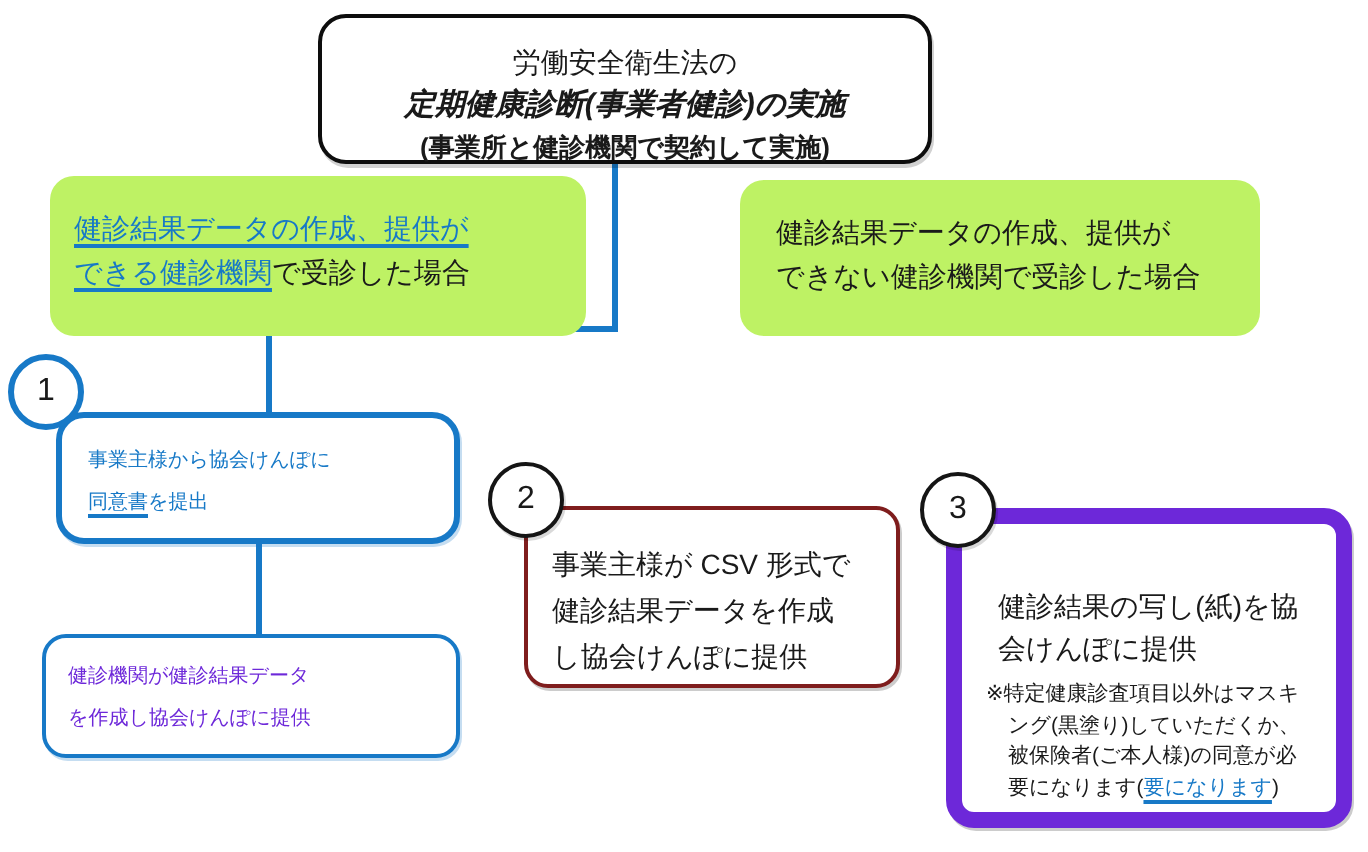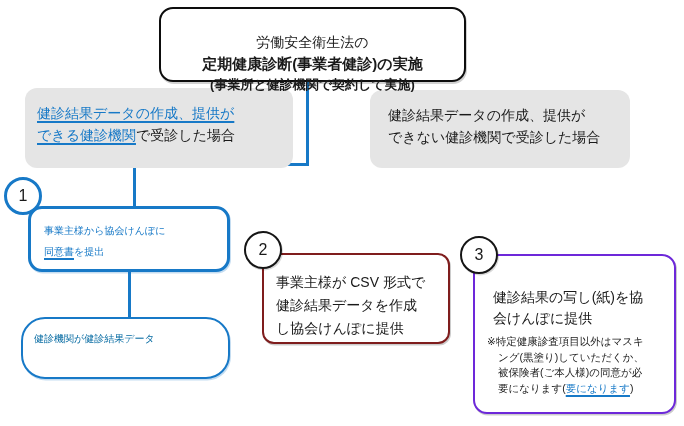--- a/index.html
+++ b/index.html
@@ -7,31 +7,31 @@
     position:relative;
     width:684px;height:426px;
     background:#ffffff;
     font-family:"Liberation Sans","DejaVu Sans",sans-serif;
     color:#1a1a1a;
     overflow:hidden;
   }
   .abs{position:absolute;}
   .line{position:absolute;background:#1779c7;z-index:0;}
   .whitebox{
-    position:absolute;background:#e5e5e5;border-radius:12px;z-index:1;font-family:Liberation Serif, serif;
+    position:absolute;background:#bef264;border-radius:12px;z-index:1;
   }
   .top-box{
     left:159px;top:7px;width:307px;height:75px;
     background:#fff;border:2.5px solid #0d0d0d;border-radius:14px;
     box-shadow:1px 2px 0 rgba(0,0,0,.18);
-    text-align:center;box-sizing:border-box;padding-top:23px;
+    text-align:center;box-sizing:border-box;padding-top:12px;
     z-index:2;
   }
   .top-box .t1{font-size:14px;font-weight:500;line-height:20px;white-space:nowrap;}
-  .top-box .t2{font-size:15px;font-weight:700;line-height:23px;white-space:nowrap;}
+  .top-box .t2{font-size:15px;font-weight:700;line-height:23px;white-space:nowrap;font-style:italic;}
   .top-box .t3{font-size:13px;font-weight:700;line-height:20px;white-space:nowrap;}
 
   .case-left{left:25px;top:88px;width:268px;height:80px;padding:15px 0 0 12px;box-sizing:border-box;}
   .case-right{left:370px;top:90px;width:260px;height:78px;padding:15px 0 0 18px;box-sizing:border-box;}
   .case-line{font-size:14px;line-height:22px;white-space:nowrap;}
   .bluelink{color:#1779c7;text-decoration:underline;text-underline-offset:3px;text-decoration-thickness:1.5px;cursor:pointer;}
 
   .num-circle{
     position:absolute;width:38px;height:38px;border-radius:50%;
     background:#fff;display:flex;align-items:center;justify-content:center;
@@ -41,38 +41,38 @@
   .num-black{border:2.5px solid #151515;box-shadow:1px 1.5px 0 rgba(0,0,0,.15);}
 
   .step1-box{
     left:28px;top:206px;width:202px;height:66px;
     background:#fff;border:3px solid #1779c7;border-radius:14px;
     box-sizing:border-box;padding:11px 0 0 13px;color:#1779c7;z-index:2;
     box-shadow:1px 1.5px 0 rgba(23,121,199,.25);
   }
   .step1-result-box{
     left:21px;top:317px;width:209px;height:62px;
-    background:#fff;border:2.5px solid #1779c7;border-radius:24px;
-    box-sizing:border-box;padding:9px 0 0 11px;color:#0369a1;z-index:2;
+    background:#fff;border:2.5px solid #1779c7;border-radius:12px;
+    box-sizing:border-box;padding:9px 0 0 11px;color:#6d28d9;z-index:2;
     box-shadow:1px 1.5px 0 rgba(23,121,199,.25);
   }
   .blue-line-text{font-size:10px;line-height:21px;white-space:nowrap;}
   .step1-box .bluelink{text-decoration-thickness:1.5px;}
 
   .step2-box{
     left:262px;top:253px;width:188px;height:91px;
     background:#fff;border:2px solid #7f1d1d;border-radius:12px;
     box-sizing:border-box;padding:16px 0 0 12px;z-index:2;
     box-shadow:1px 1.5px 0 rgba(0,0,0,.2);
   }
   .black-line-text{font-size:14px;line-height:23px;white-space:nowrap;}
 
   .step3-box{
     left:473px;top:254px;width:203px;height:160px;
-    background:#fff;border:2px solid #6d28d9;border-radius:14px;
+    background:#fff;border:8px solid #6d28d9;border-radius:14px;
     box-sizing:border-box;z-index:2;
     box-shadow:1px 1.5px 0 rgba(0,0,0,.2);
   }
   .step3-main{margin:31px 0 0 18px;font-size:14px;line-height:21px;}
   .step3-main div{white-space:nowrap;}
   .step3-note{margin:5px 0 4px 12px;font-size:10.5px;line-height:15.5px;color:#1a1a1a;}
   .step3-note .n{white-space:nowrap;}
   .step3-note .indent{padding-left:11px;}
 </style>
 </head>
@@ -104,20 +104,21 @@
   <div class="num-circle num-blue" style="left:4px;top:177px;">
     <span>1</span>
   </div>
   <div class="abs step1-box">
     <div class="blue-line-text">事業主様から協会けんぽに</div>
     <div class="blue-line-text"><span class="bluelink">同意書</span><span>を提出</span></div>
   </div>
 
   <div class="abs step1-result-box">
     <div class="blue-line-text">健診機関が健診結果データ</div>
+    <div class="blue-line-text">を作成し協会けんぽに提供</div>
   </div>
 
   <div class="num-circle num-black" style="left:244px;top:231px;">
     <span>2</span>
   </div>
   <div class="abs step2-box">
     <div class="black-line-text">事業主様が CSV 形式で</div>
     <div class="black-line-text">健診結果データを作成</div>
     <div class="black-line-text">し協会けんぽに提供</div>
   </div>

